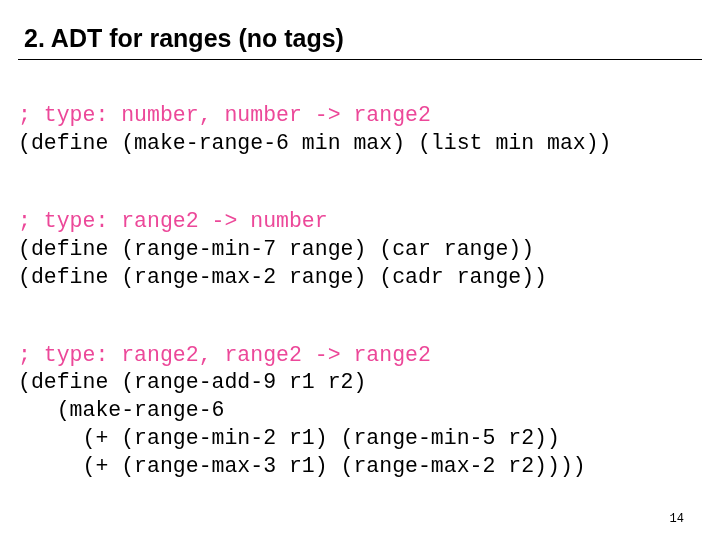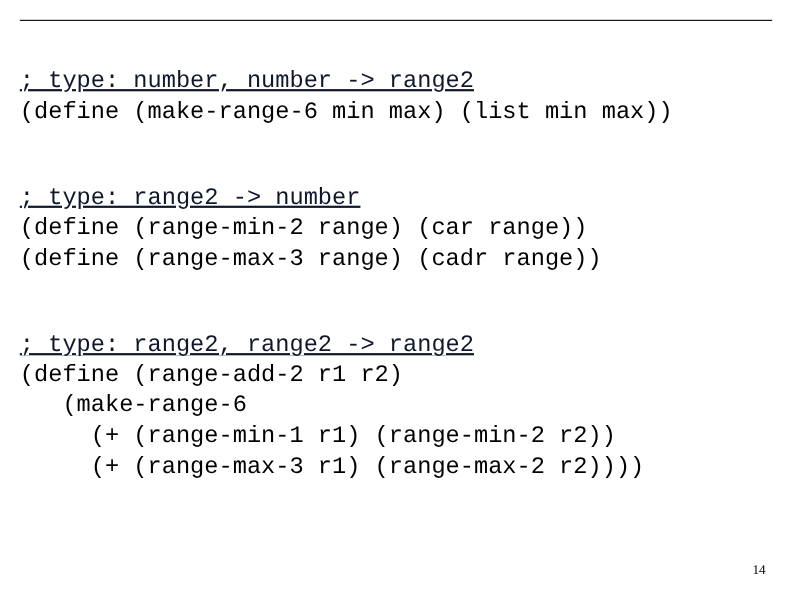--- a/index.html
+++ b/index.html
@@ -30,50 +30,50 @@
   }
   .code-block {
     font-family: "Courier New", Courier, monospace;
     font-size: 21.5px;
     line-height: 1.3;
     white-space: pre;
     color: #000;
     letter-spacing: 0px;
   }
   .comment {
-    color: #0f172a;
-    text-decoration: underline;
+    color: #ec4899;
   }
   .gap {
     height: 22px;
   }
   .pagenum {
     position: absolute;
-    right: 24px;
+    right: 36px;
     bottom: 14px;
     font-size: 12px;
-    font-family: Liberation Serif, serif;
+    font-family: Liberation Mono, monospace;
   }
 </style>
 </head>
 <body>
 
 <div class="slide">
 
+  <div class="title">2. ADT for ranges (no tags)</div>
   <hr class="rule">
 
   <div class="code-block">
 <span class="comment">; type: number, number -&gt; range2</span>
 <span>(define (make-range-6 min max) (list min max))</span>
 <div class="gap"></div>
 <span class="comment">; type: range2 -&gt; number</span>
-<span>(define (range-min-2 range) (car range))</span>
-<span>(define (range-max-3 range) (cadr range))</span>
+<span>(define (range-min-7 range) (car range))</span>
+<span>(define (range-max-2 range) (cadr range))</span>
 <div class="gap"></div>
 <span class="comment">; type: range2, range2 -&gt; range2</span>
-<span>(define (range-add-2 r1 r2)</span>
+<span>(define (range-add-9 r1 r2)</span>
 <span>   (make-range-6</span>
-<span>     (+ (range-min-1 r1) (range-min-2 r2))</span>
+<span>     (+ (range-min-2 r1) (range-min-5 r2))</span>
 <span>     (+ (range-max-3 r1) (range-max-2 r2))))</span>
 </div>
 
   <div class="pagenum">14</div>
 </div>
 
 </body></html>

